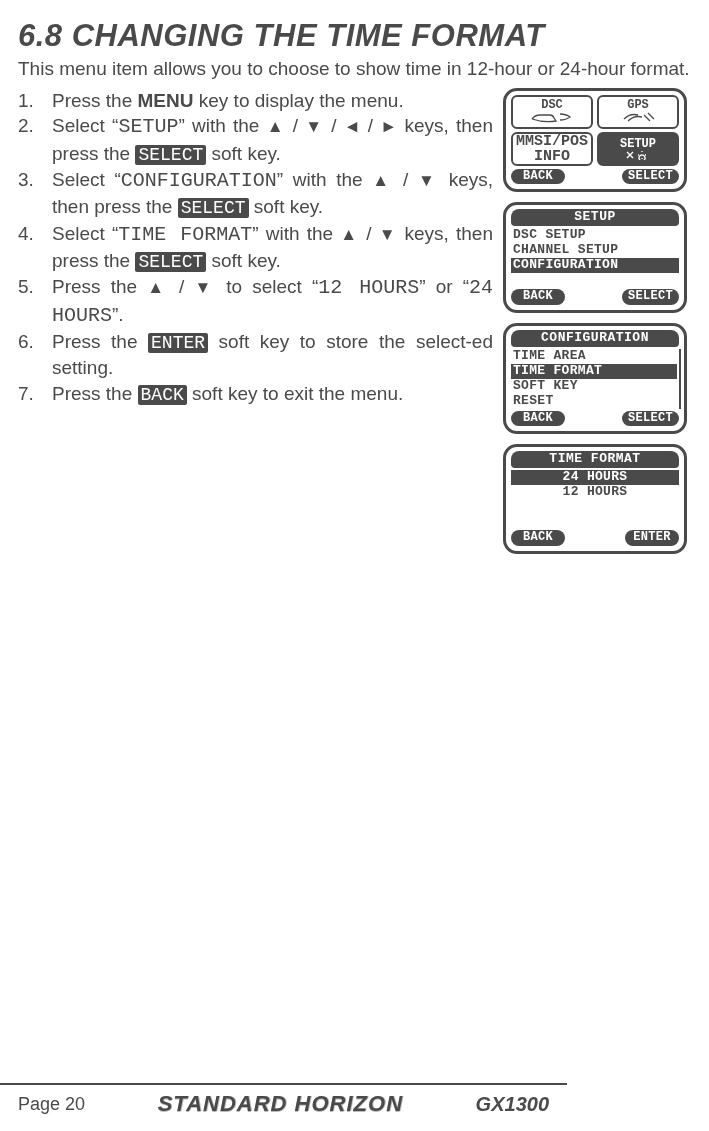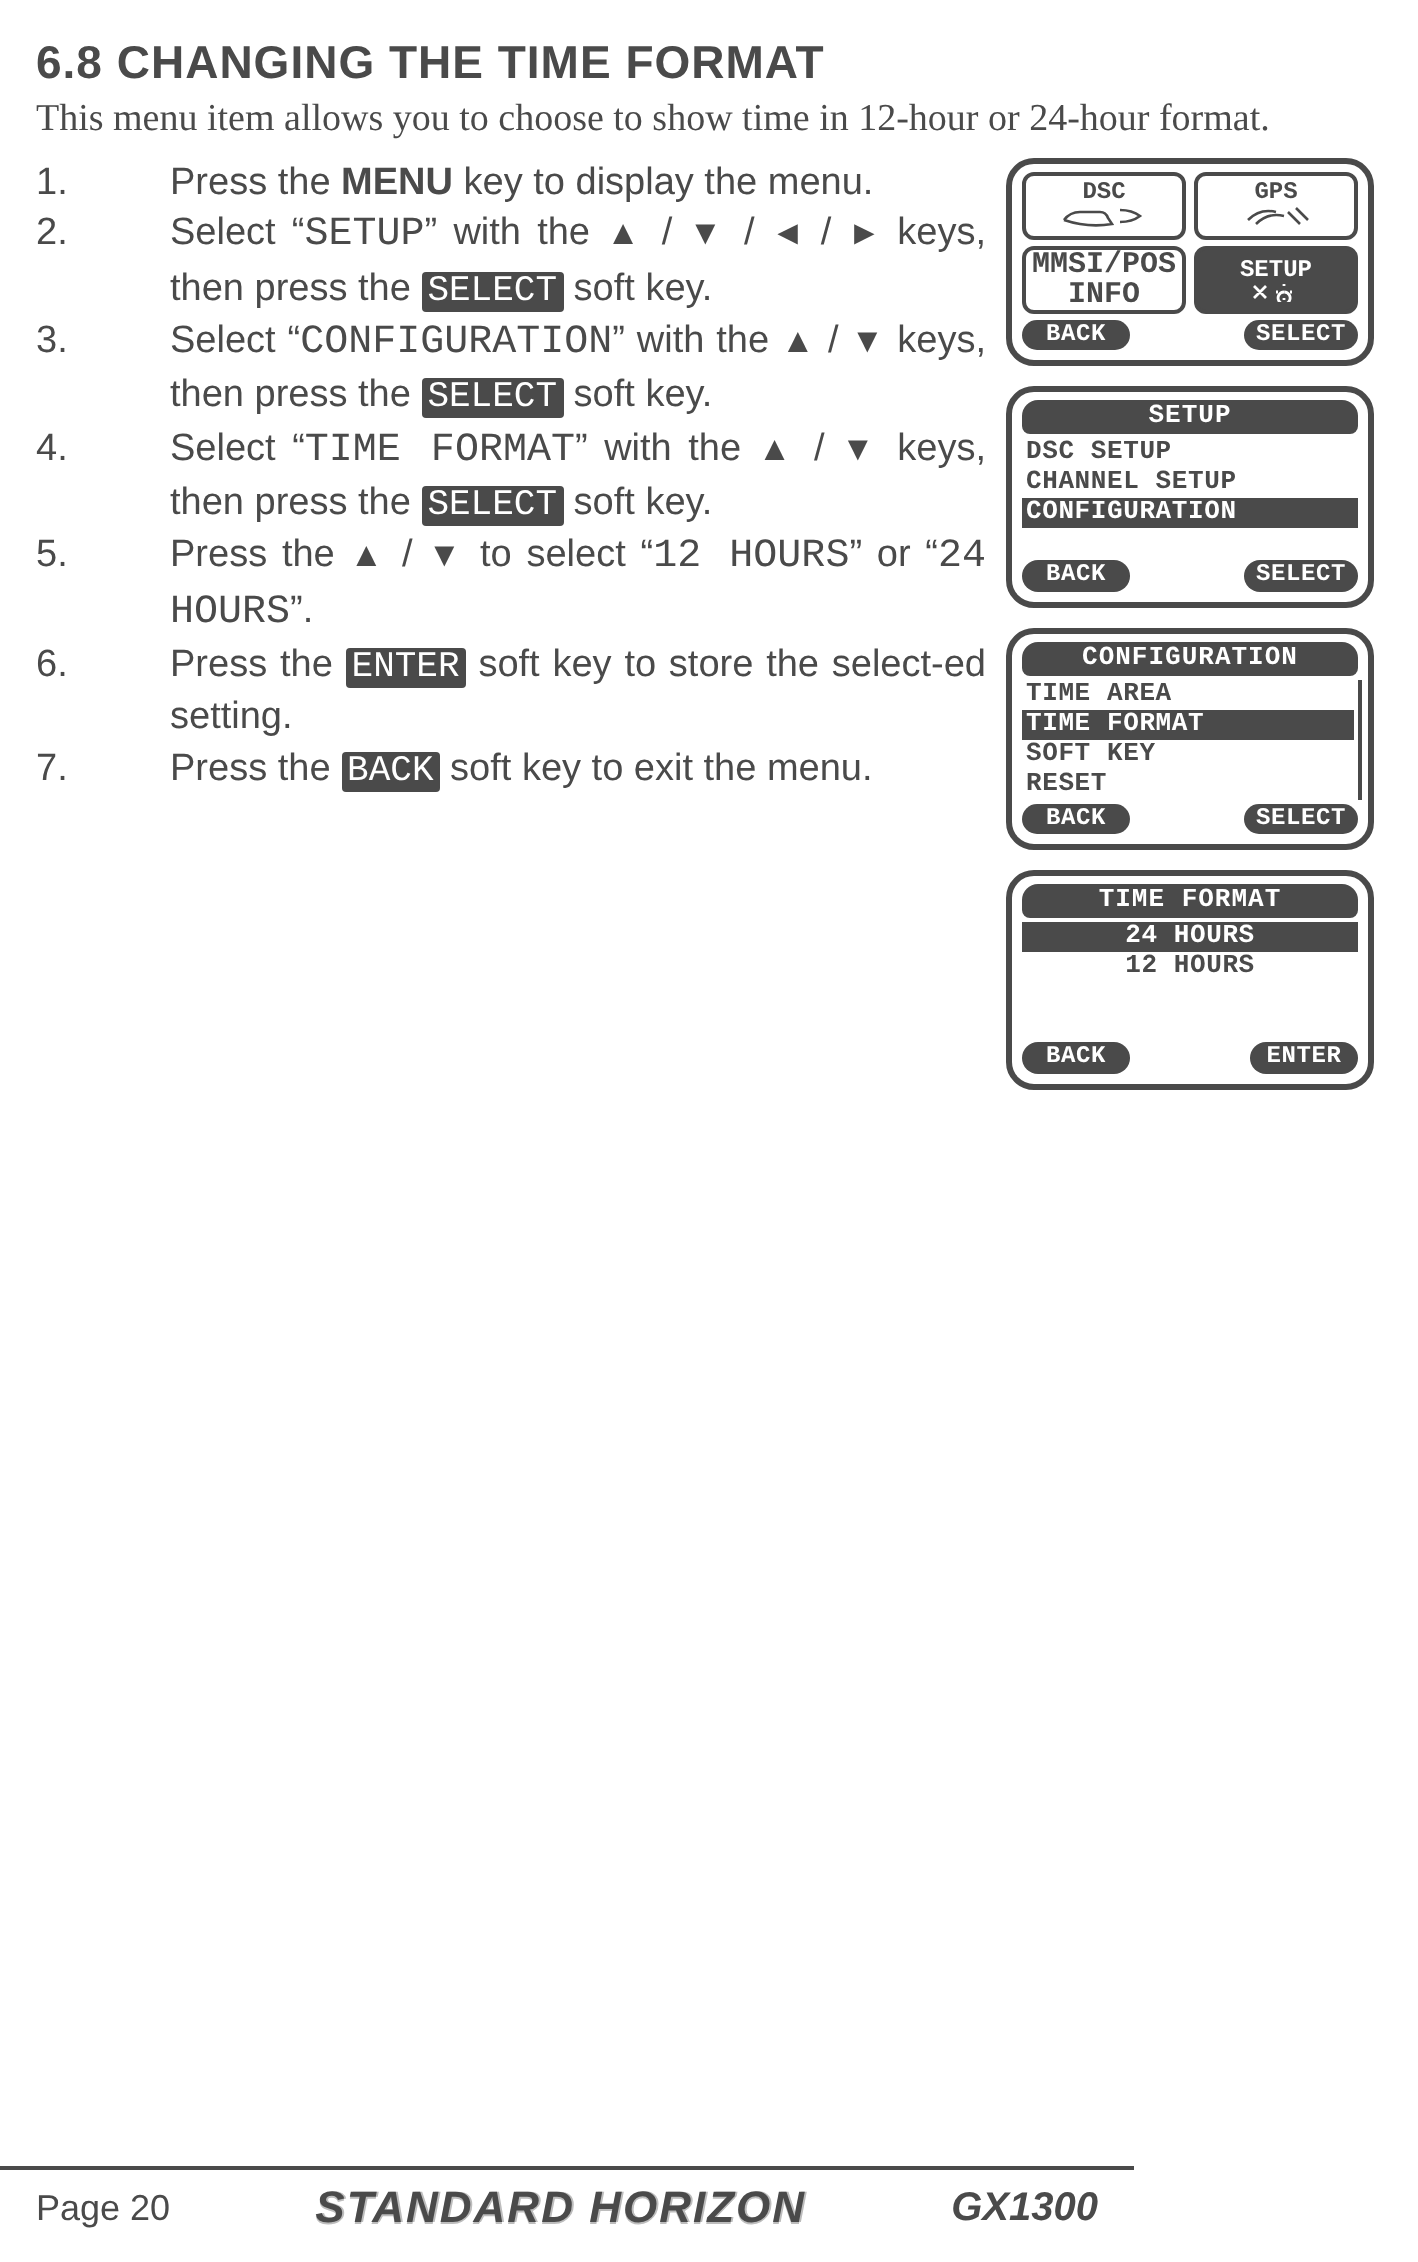--- a/index.html
+++ b/index.html
@@ -6,51 +6,51 @@
     body {
       width: 709px;
       height: 1131px;
       background: #fff;
       font-family: Arial, Helvetica, sans-serif;
       color: #4a4a4a;
       position: relative;
       padding: 18px 18px 0 18px;
     }
     .section-heading {
-      font-size: 23px;
+      font-size: 31px;
       font-weight: bold;
       letter-spacing: 0.5px;
+      font-style: italic;
     }
     .intro {
       font-size: 19px;
       line-height: 1.35;
       margin-top: 2px;
       text-align: justify;
-      font-family: Liberation Serif, serif;
     }
     .content-wrap {
       display: flex;
       gap: 10px;
       margin-top: 6px;
     }
     .steps {
       flex: 1;
       font-size: 19px;
       line-height: 1.36;
     }
     .step {
       display: flex;
       margin-bottom: 0px;
       text-align: justify;
     }
     .step-num {
       width: 34px;
       flex-shrink: 0;
     }
-    .step-body { flex: 1; margin-left: 33px; }
+    .step-body { flex: 1; }
     .menu-key { font-weight: bold; }
     .monoq { font-family: "Courier New", monospace; font-size: 20px; }
     .softkey-inline {
       background: #4a4a4a;
       color: #fff;
       font-family: "Courier New", monospace;
       font-size: 18px;
       padding: 0 3px;
       border-radius: 2px;
     }

